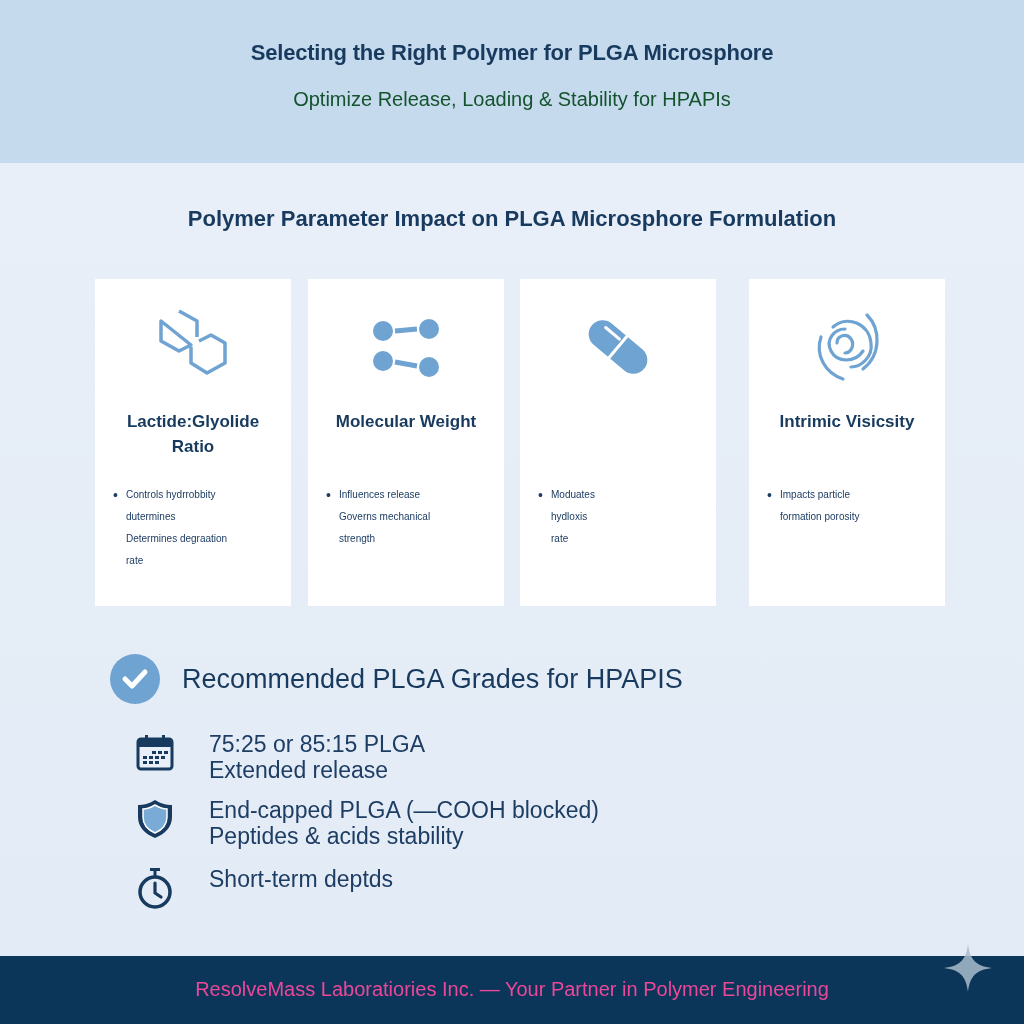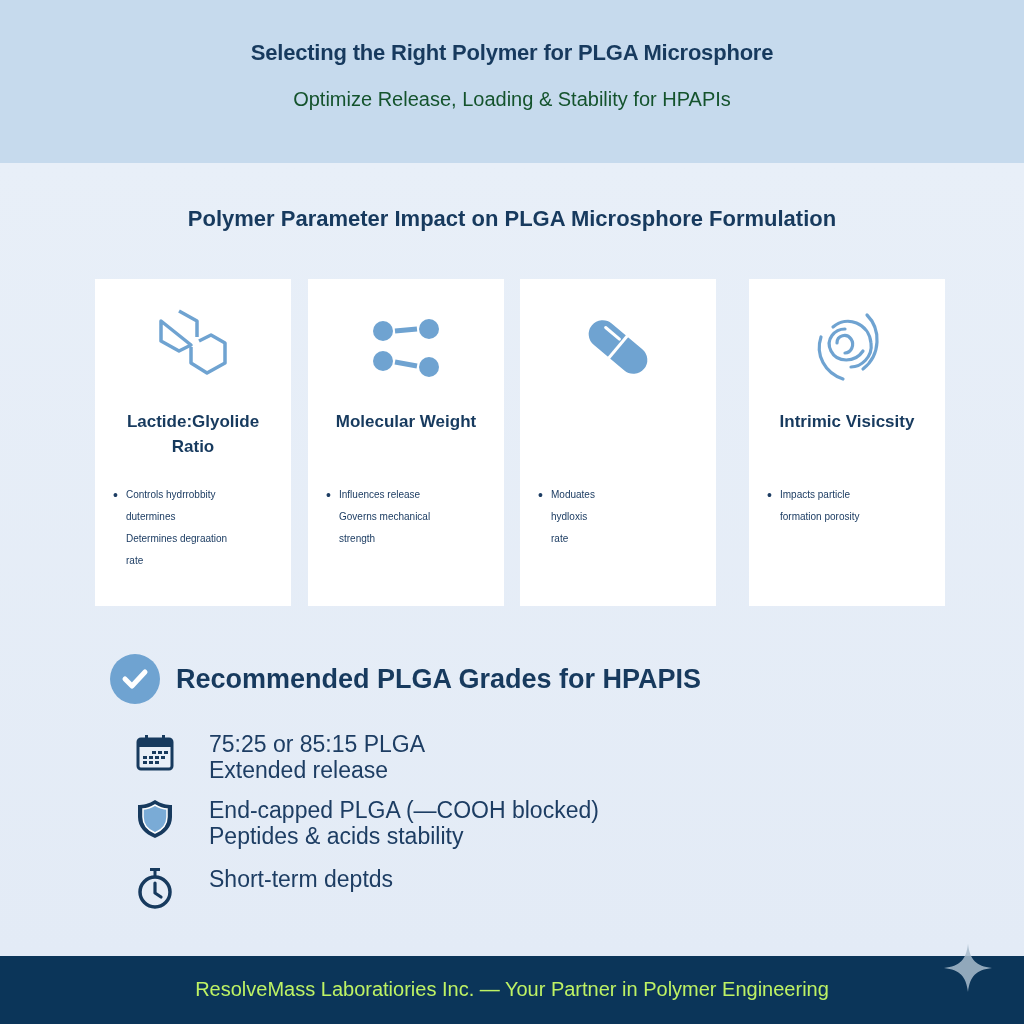--- a/index.html
+++ b/index.html
@@ -71,41 +71,41 @@
     .rec-head {
       position: absolute; left: 110px; top: 491px; height: 50px;
       display: flex; align-items: center;
     }
     .check-circle {
       width: 50px; height: 50px; border-radius: 50%;
       background: #6fa3d1;
       display: flex; align-items: center; justify-content: center;
     }
     .rec-title {
-      margin-left: 16px; font-size: 27px; font-weight: bold; color: #173a5e;
+      margin-left: 22px; font-size: 27px; font-weight: normal; color: #173a5e;
     }
     .rec-list { position: absolute; left: 133px; top: 568px; width: 600px; }
     .rec-item { position: absolute; left: 0; display: flex; align-items: flex-start; }
     .rec-item .ric { width: 44px; height: 44px; display: flex; align-items: center; justify-content: center; }
     .rec-item .rtext {
       margin-left: 32px; font-size: 23px; color: #1d3d63; line-height: 26px;
     }
     .rec-item:nth-child(1) { top: 0; }
     .rec-item:nth-child(2) { top: 66px; }
     .rec-item:nth-child(3) { top: 135px; }
 
     
     .footer {
       position: absolute; left: 0; top: 956px; width: 1024px; height: 68px;
       background: #0b3559;
       text-align: center;
     }
     .footer .ftext {
       position: absolute; left: 0; right: 0; top: 22px;
-      font-size: 20px; color: #bef264;
+      font-size: 20px; color: #ec4899;
     }
     .sparkle { position: absolute; left: 942px; top: 942px; width: 52px; height: 52px; }
   </style>
 </head>
 <body>
 
 <div class="page">
 
   <div class="header">
     <div class="title">Selecting the Right Polymer for PLGA Microsphore</div>

